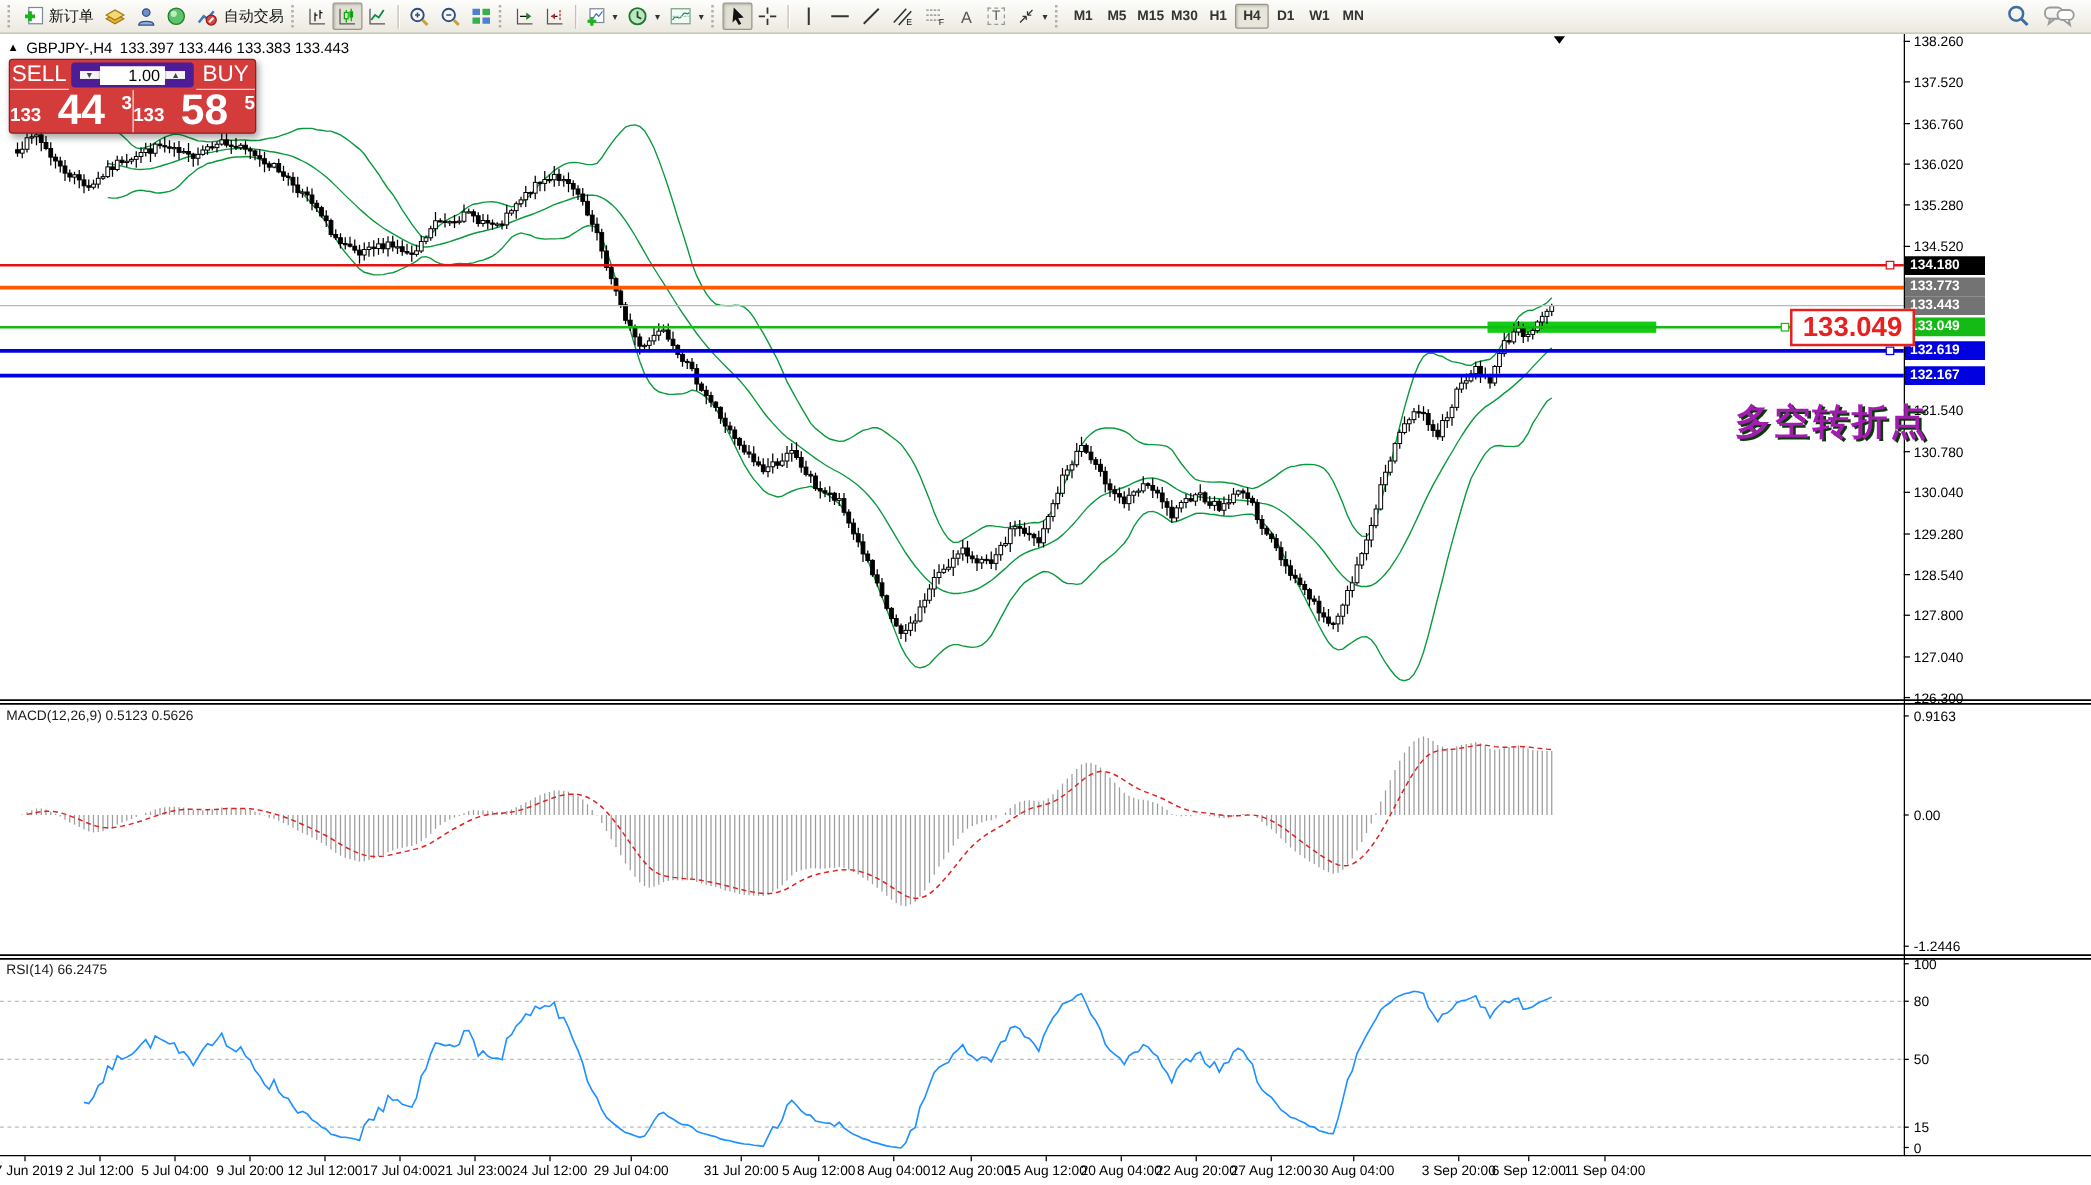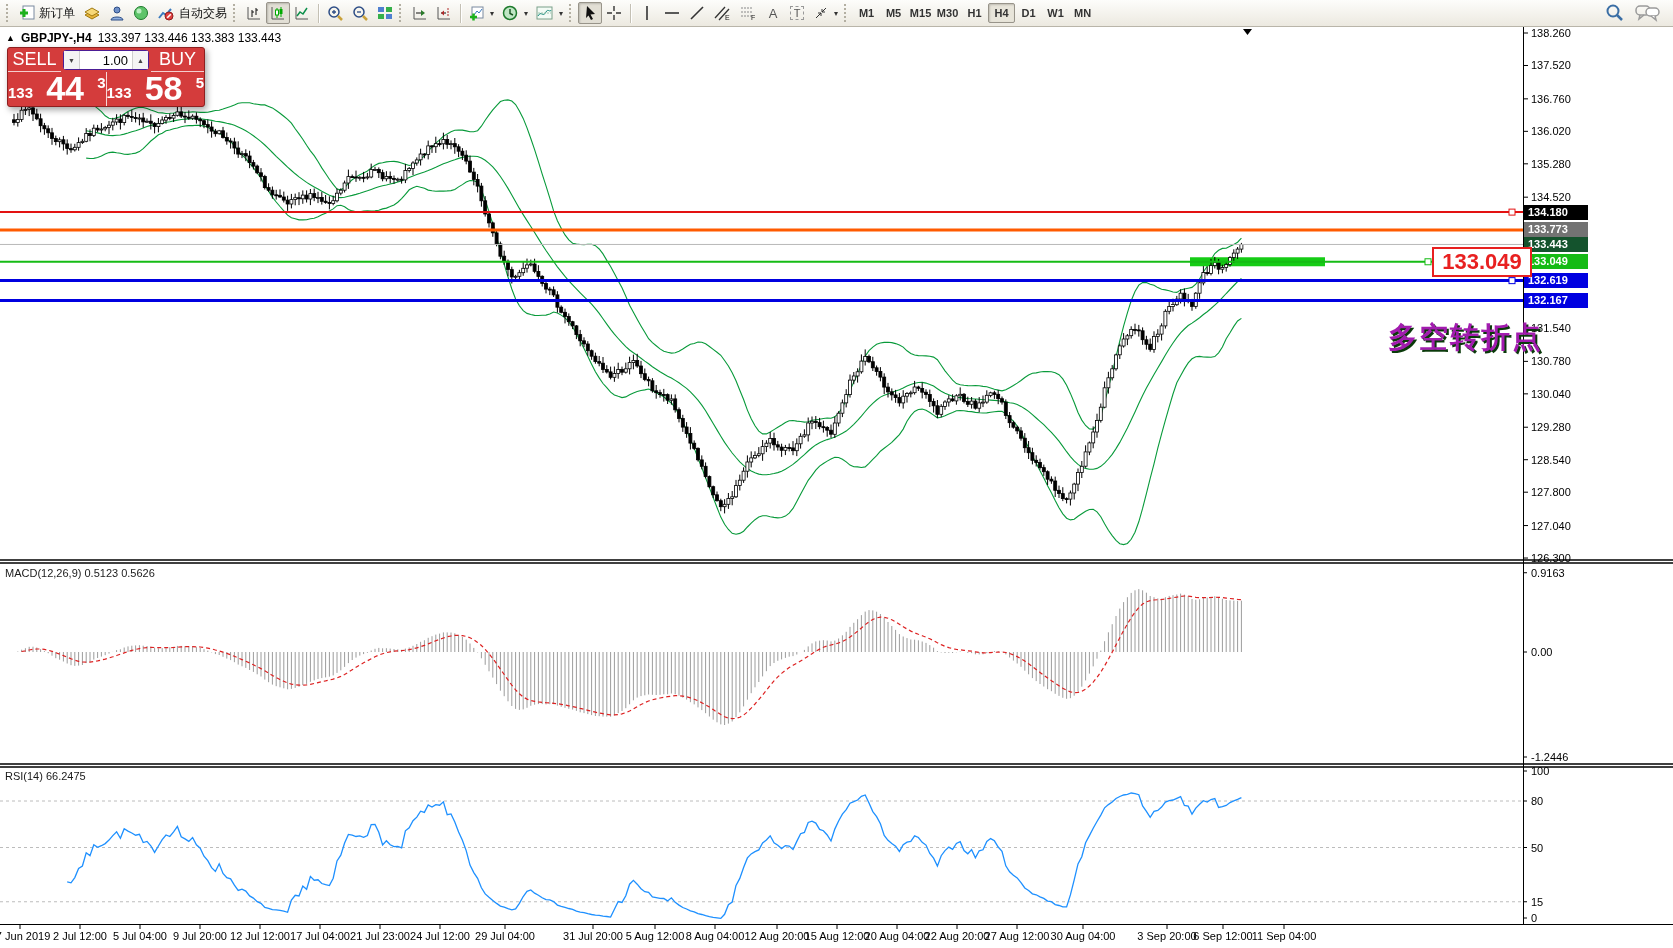--- a/index.html
+++ b/index.html
@@ -21,30 +21,30 @@
   .tf { width:27px; height:20px; display:flex; align-items:center; justify-content:center;
     font-size:11px; font-weight:bold; color:#333; border:1px solid transparent; border-radius:2px; }
   .tf.pressed { border:1px solid #98948a; background:#e8e5da; box-shadow:inset 1px 1px 2px rgba(0,0,0,.18); }
   #tb-right { margin-left:auto; display:flex; align-items:center; gap:10px; padding-right:8px; }
 
   
   #plot { position:absolute; left:0; top:27px; }
   .overlay { position:absolute; z-index:10; }
 
   #chart-header { left:6px; top:31px; font-size:12px; color:#000; display:flex; gap:6px; align-items:center; }
-  #chart-header .sym { font-weight:bold; }
+  #chart-header .sym { font-weight:normal; }
   #chart-header .tgl { font-size:9px; }
 
   
   #oneclick { left:7px; top:47px; width:198px; background:#d43c3c; border:1px solid #8e1f1f;
     border-radius:3px; box-shadow:2px 3px 6px rgba(0,0,0,.35); overflow:hidden; }
   #oc-top { display:flex; align-items:stretch; height:24px; }
   .oc-btn { flex:1; color:#fff; font-size:18px; display:flex; align-items:center; justify-content:center;
     border-bottom:1px solid rgba(255,255,255,.75); }
-  #oc-spin { display:flex; align-items:center; background:#fff; border:1px solid #4c1d95; border-radius:3px;
+  #oc-spin { display:flex; align-items:center; background:#fff; border:7px solid #4c1d95; border-radius:3px;
     margin:2px 2px; height:20px; }
   .spin-btn { width:16px; height:100%; display:flex; align-items:center; justify-content:center;
     font-size:7px; color:#444; background:#f4f4f4; }
   .spin-btn.left { border-right:1px solid #cfcfcf; }
   .spin-btn.right{ border-left:1px solid #cfcfcf; }
   #oc-vol { width:52px; text-align:right; padding-right:4px; font-size:13px; color:#000; border:none; outline:none; }
   #oc-prices { display:flex; }
   .oc-price { flex:1; color:#fff; display:flex; align-items:flex-end; justify-content:space-between;
     padding:1px 0 3px 0; }
   .oc-price.sell { border-right:1px solid rgba(255,255,255,.8); }
@@ -1405,18 +1405,18 @@
 
   <div id="callout" class="overlay">133.049</div>
   <div id="cn-note" class="overlay">多空转折点</div>
 
   <div class="overlay ind-label" style="left:5px; top:567px;">MACD(12,26,9) 0.5123 0.5626</div>
   <div class="overlay ind-label" style="left:5px; top:770px;">RSI(14) 66.2475</div>
 
   <div id="axis-labels">
       <div class="plabel" style="top: 204.612px; background: #000000;">134.180</div>
       <div class="plabel" style="top: 222.479px; background: #737373;">133.773</div>
-      <div class="plabel" style="top: 236.966px; background: #14532d;">133.443</div>
+      <div class="plabel" style="top: 236.966px; background: #737373;">133.443</div>
       <div class="plabel" style="top: 254.263px; background: rgb(21, 187, 21);">133.049</div>
       <div class="plabel" style="top: 273.14px; background: rgb(0, 0, 224);">132.619</div>
       <div class="plabel" style="top: 292.983px; background: rgb(0, 0, 224);">132.167</div>
     </div>
 </div>
 
 </body></html>

